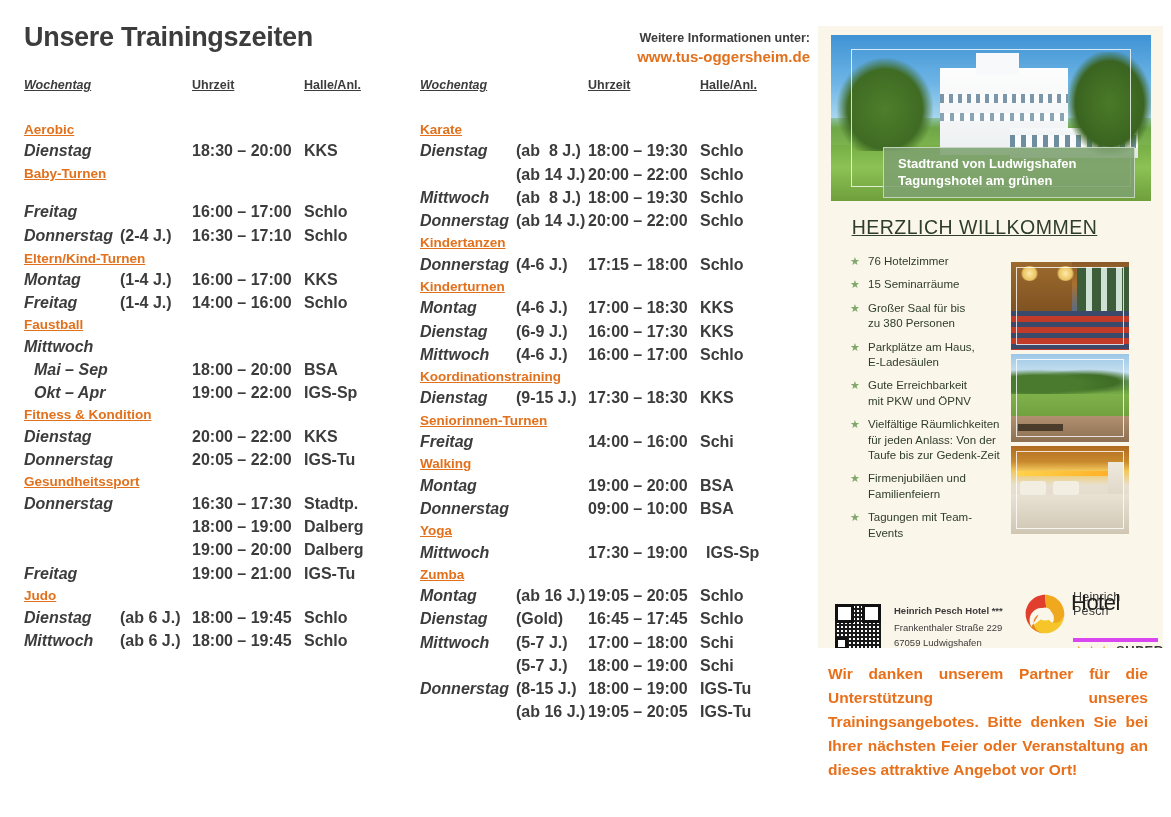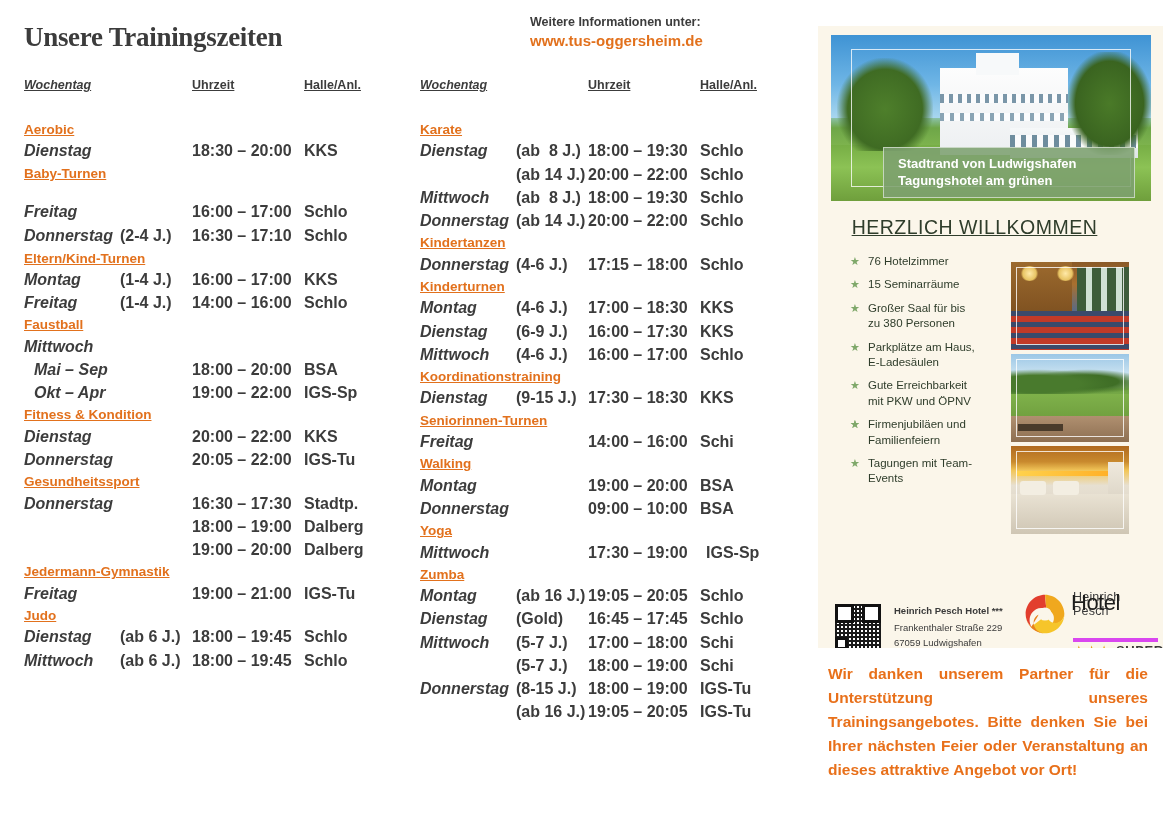--- a/index.html
+++ b/index.html
@@ -18,33 +18,33 @@
     position: absolute;
     top: 0;
     font-family: "Liberation Sans", "DejaVu Sans", sans-serif;
   }
   #col-left  { left: 24px; top: 78px; width: 386px; }
   #col-mid   { left: 420px; top: 78px; width: 390px; }
 
   .page-title {
     position: absolute;
     left: 24px; top: 22px;
-    font-family: Liberation Serif, serif;
+    font-family: Liberation Sans, sans-serif;
     font-weight: bold;
     font-size: 27px;
     letter-spacing: -0.3px;
     color: #3c3c3c;
     white-space: nowrap;
   }
 
   .info-block {
     position: absolute;
-    left: 530px; top: 15px;
+    left: 530px; top: 31px;
     width: 280px;
-    text-align: left;
+    text-align: right;
     font-family: "Liberation Sans", "DejaVu Sans", sans-serif;
     line-height: 1.25;
   }
   .info-line1 { font-weight: bold; font-size: 12.5px; color: #3c3c3c; }
   .info-line2 { font-weight: bold; font-size: 15px; color: #E2711D; margin-top: 1px; }
 
   
   .hdr-row {
     display: flex;
     font-weight: bold;
@@ -318,21 +318,20 @@
         <div class="sess-row"><div class="c-day">Dienstag</div><div class="c-age"></div><div class="c-time">20:00 – 22:00</div><div class="c-hall">KKS</div></div>
         <div class="sess-row"><div class="c-day">Donnerstag</div><div class="c-age"></div><div class="c-time">20:05 – 22:00</div><div class="c-hall">IGS-Tu</div></div>
       </div>
       <div class="sport-block">
         <div><div class="sport-name">Gesundheitssport</div></div>
         <div class="sess-row"><div class="c-day">Donnerstag</div><div class="c-age"></div><div class="c-time">16:30 – 17:30</div><div class="c-hall">Stadtp.</div></div>
         <div class="sess-row"><div class="c-day"></div><div class="c-age"></div><div class="c-time">18:00 – 19:00</div><div class="c-hall">Dalberg</div></div>
         <div class="sess-row"><div class="c-day"></div><div class="c-age"></div><div class="c-time">19:00 – 20:00</div><div class="c-hall">Dalberg</div></div>
       </div>
       <div class="sport-block">
-        <div><div class="sport-name">Jedermann-Gymnastik</div></div>
         <div class="sess-row"><div class="c-day">Freitag</div><div class="c-age"></div><div class="c-time">19:00 – 21:00</div><div class="c-hall">IGS-Tu</div></div>
       </div>
       <div class="sport-block">
         <div><div class="sport-name">Judo</div></div>
         <div class="sess-row"><div class="c-day">Dienstag</div><div class="c-age">(ab 6 J.)</div><div class="c-time">18:00 – 19:45</div><div class="c-hall">Schlo</div></div>
         <div class="sess-row"><div class="c-day">Mittwoch</div><div class="c-age">(ab 6 J.)</div><div class="c-time">18:00 – 19:45</div><div class="c-hall">Schlo</div></div>
       </div>
     </div>
   <div class="sched-col" id="col-mid">
       <div class="hdr-row">
@@ -408,21 +407,21 @@
     </div>
 
     <div class="welcome">HERZLICH WILLKOMMEN</div>
 
     <div class="bullets" id="bullet-list">
         <div class="bullet"><span class="star">★</span><span>76 Hotelzimmer</span></div>
         <div class="bullet"><span class="star">★</span><span>15 Seminarräume</span></div>
         <div class="bullet"><span class="star">★</span><span>Großer Saal für bis<br>zu 380 Personen</span></div>
         <div class="bullet"><span class="star">★</span><span>Parkplätze am Haus,<br>E-Ladesäulen</span></div>
         <div class="bullet"><span class="star">★</span><span>Gute Erreichbarkeit<br>mit PKW und ÖPNV</span></div>
-        <div class="bullet"><span class="star">★</span></div>
+        <div class="bullet"><span class="star">★</span><span>Vielfältige Räumlichkeiten<br>für jeden Anlass: Von der<br>Taufe bis zur Gedenk-Zeit</span></div>
         <div class="bullet"><span class="star">★</span><span>Firmenjubiläen und<br>Familienfeiern</span></div>
         <div class="bullet"><span class="star">★</span><span>Tagungen mit Team-<br>Events</span></div>
       </div>
 
     <div class="ph" id="ph1">
       <div class="hall-wall"></div>
       <div class="hall-win"></div>
       <div class="hall-seats"></div>
       <div class="chand a"></div>
       <div class="chand b"></div>

